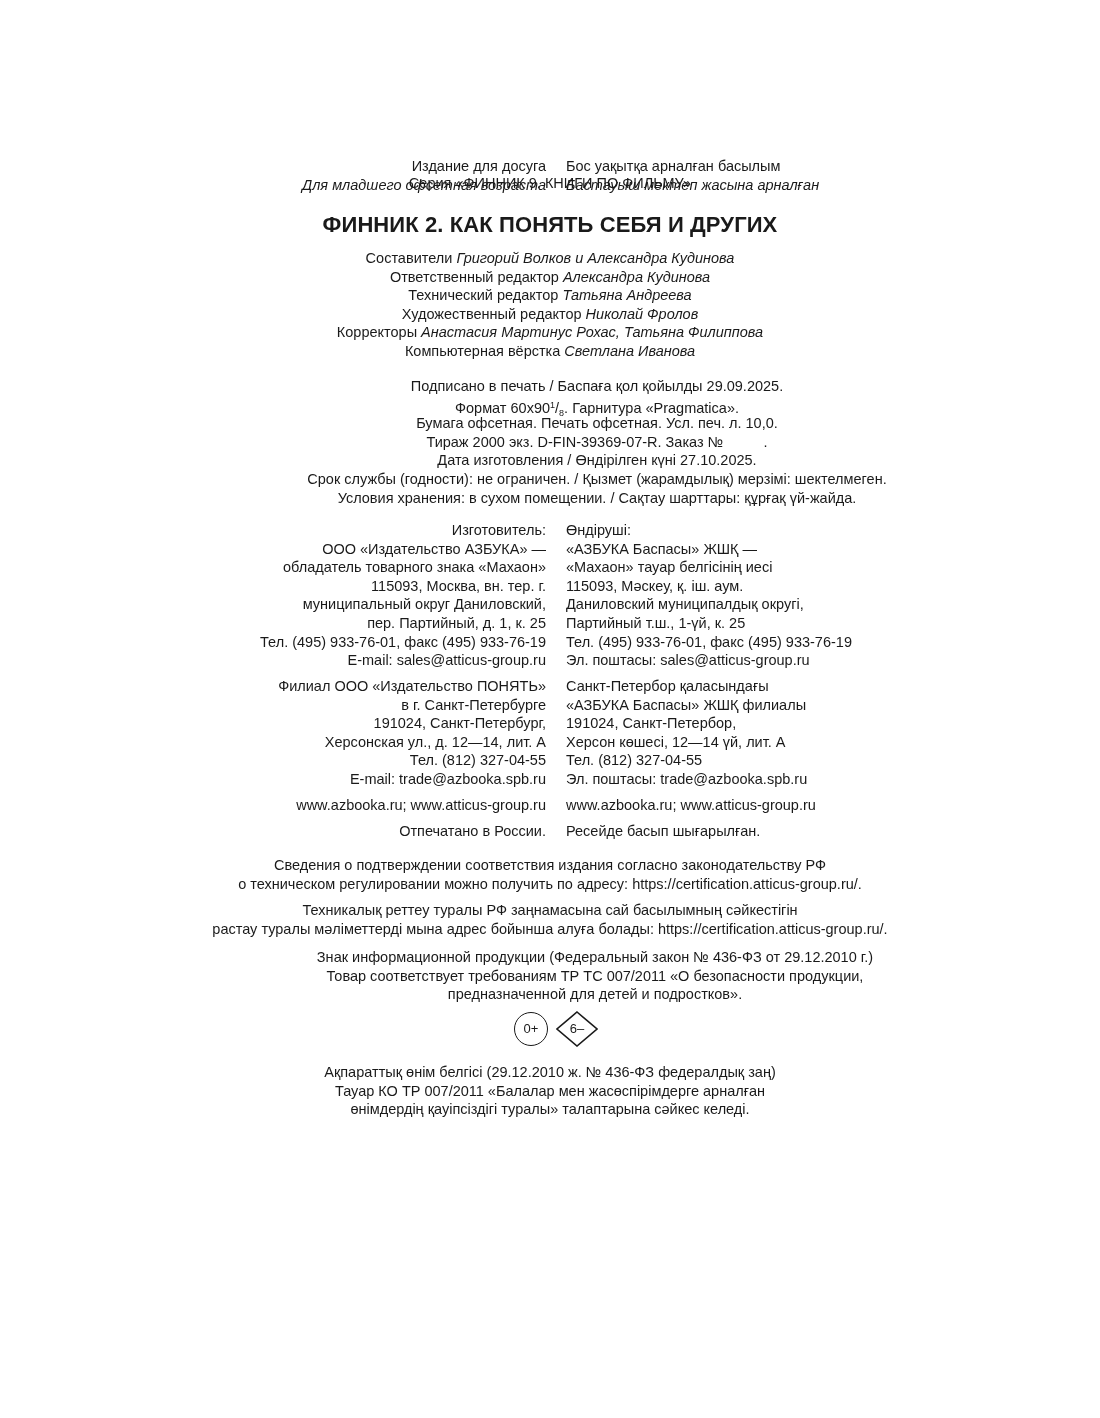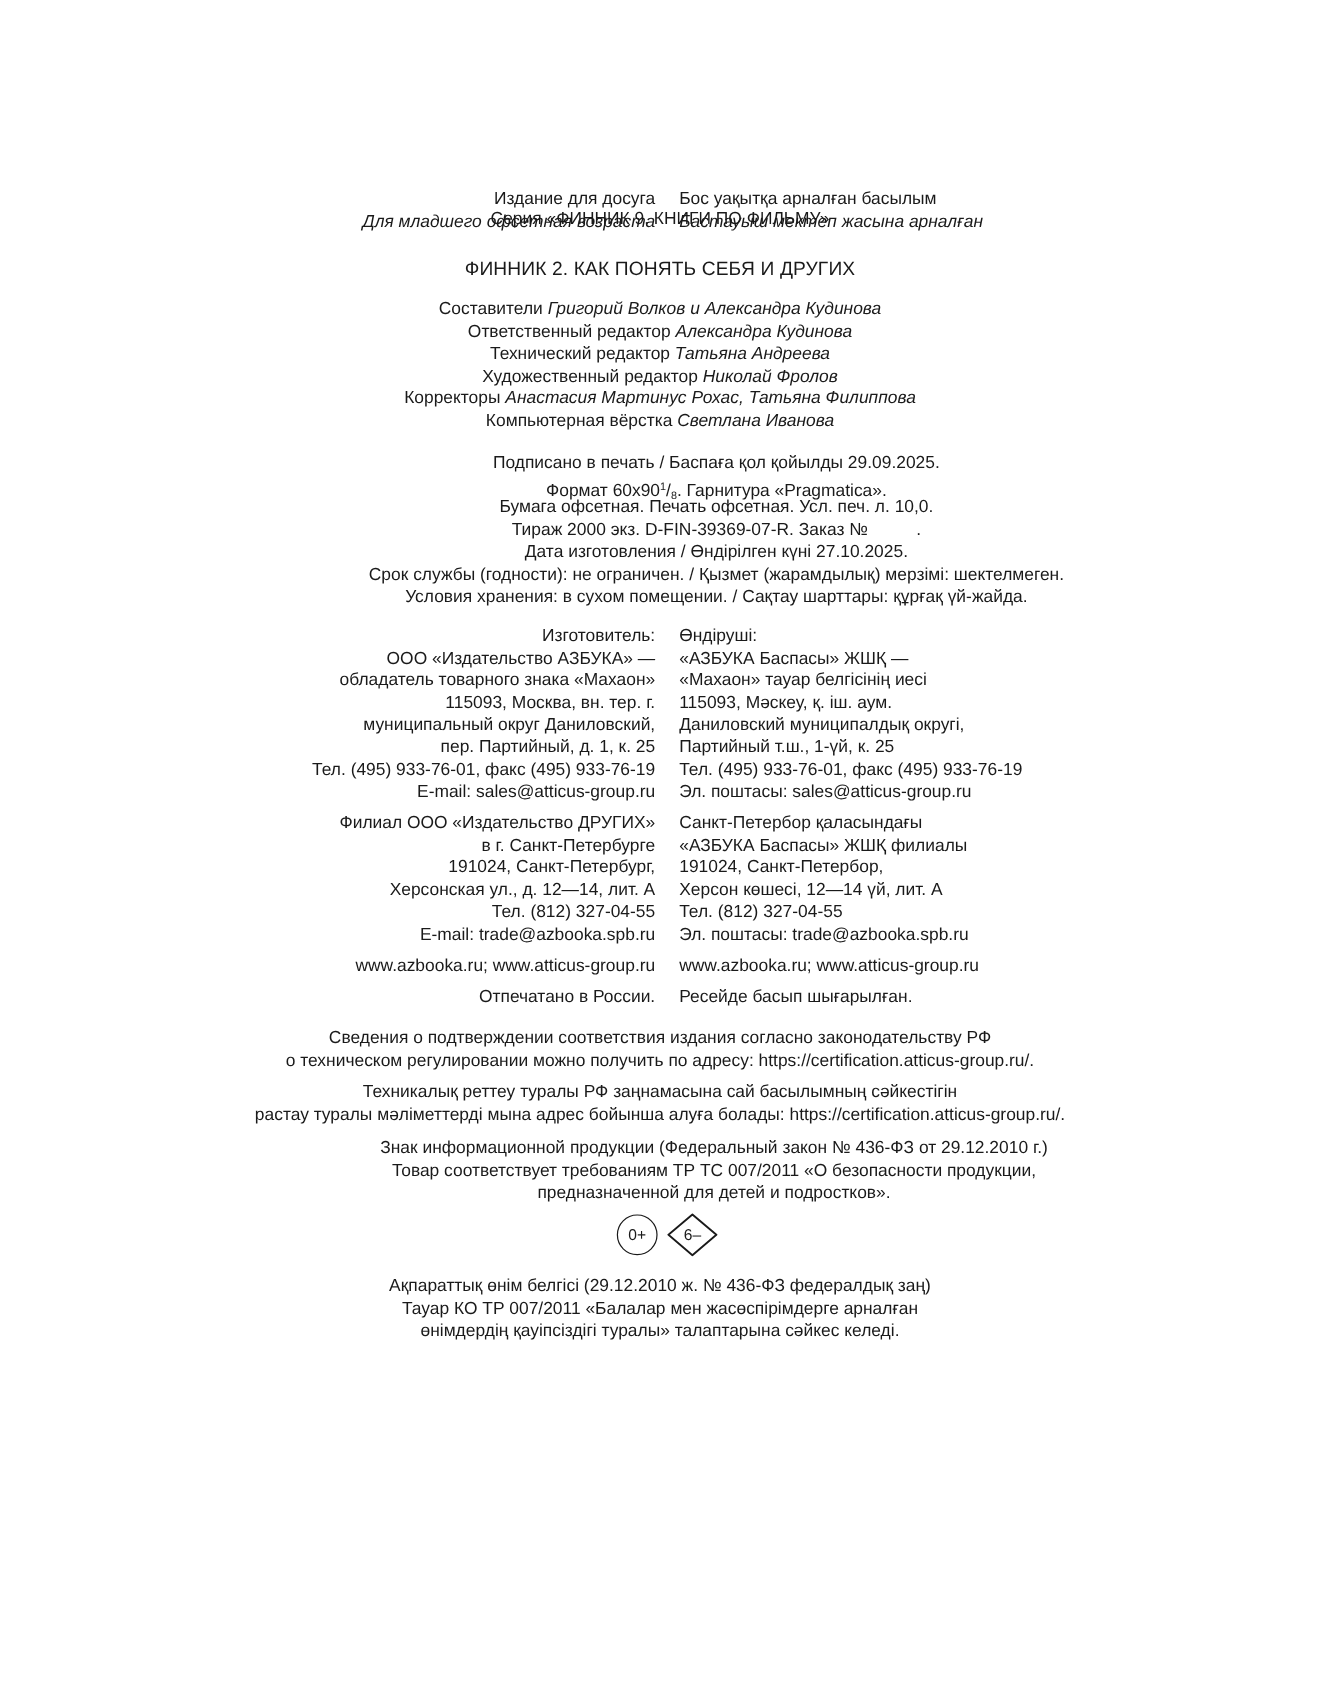--- a/index.html
+++ b/index.html
@@ -9,21 +9,21 @@
       font-size: 14.5px;
     }
     .page { position: absolute; left: 0; top: 0; width: 1100px; }
     .two-col { position: absolute; left: 0; width: 1100px; }
     .two-col .row { display: flex; height: 18.6px; line-height: 18.6px; white-space: nowrap; }
     .two-col .l { width: 546px; text-align: right; }
     .two-col .r { margin-left: 20px; text-align: left; }
     .it { font-style: italic; }
     .center-block { position: absolute; left: 0; width: 1100px; text-align: center; }
     .center-block .line { height: 18.6px; line-height: 18.6px; white-space: nowrap; }
-    .title { font-weight: normal; font-size: 16px; letter-spacing: 0.1px; }
+    .title { font-weight: bold; font-size: 22px; letter-spacing: 0.1px; }
     .frac sup { font-size: 9px; vertical-align: 5px; }
     .frac sub { font-size: 9px; vertical-align: -3px; }
     .badges { position: absolute; left: 512px; top: 1011px; width: 90px; height: 38px; }
     .badge-circle {
       position: absolute; left: 2px; top: 1px; width: 32px; height: 32px;
       border: 1.6px solid #1a1a1a; border-radius: 50%;
       text-align: center; line-height: 32px; font-size: 13px;
     }
     .badge-diamond { position: absolute; left: 44px; top: 0px; width: 42px; height: 36px; }
     .badge-diamond span {
@@ -104,21 +104,21 @@
         <span class="r">Тел. (495) 933-76-01, факс (495) 933-76-19</span>
       </div>
     <div class="row">
         <span class="l">E-mail: sales@atticus-group.ru</span>
         <span class="r">Эл. поштасы: sales@atticus-group.ru</span>
       </div>
   </div>
 
   <div class="two-col" style="top:677px;">
     <div class="row">
-        <span class="l">Филиал ООО «Издательство ДРУГИХ»</span>
+        <span class="l">Филиал ООО «Издательство ПОНЯТЬ»</span>
         <span class="r">Санкт-Петербор қаласындағы</span>
       </div>
     <div class="row">
         <span class="l">в г. Санкт-Петербурге</span>
         <span class="r">«АЗБУКА Баспасы» ЖШҚ филиалы</span>
       </div>
     <div class="row">
         <span class="l">191024, Санкт-Петербург,</span>
         <span class="r">191024, Санкт-Петербор,</span>
       </div>

